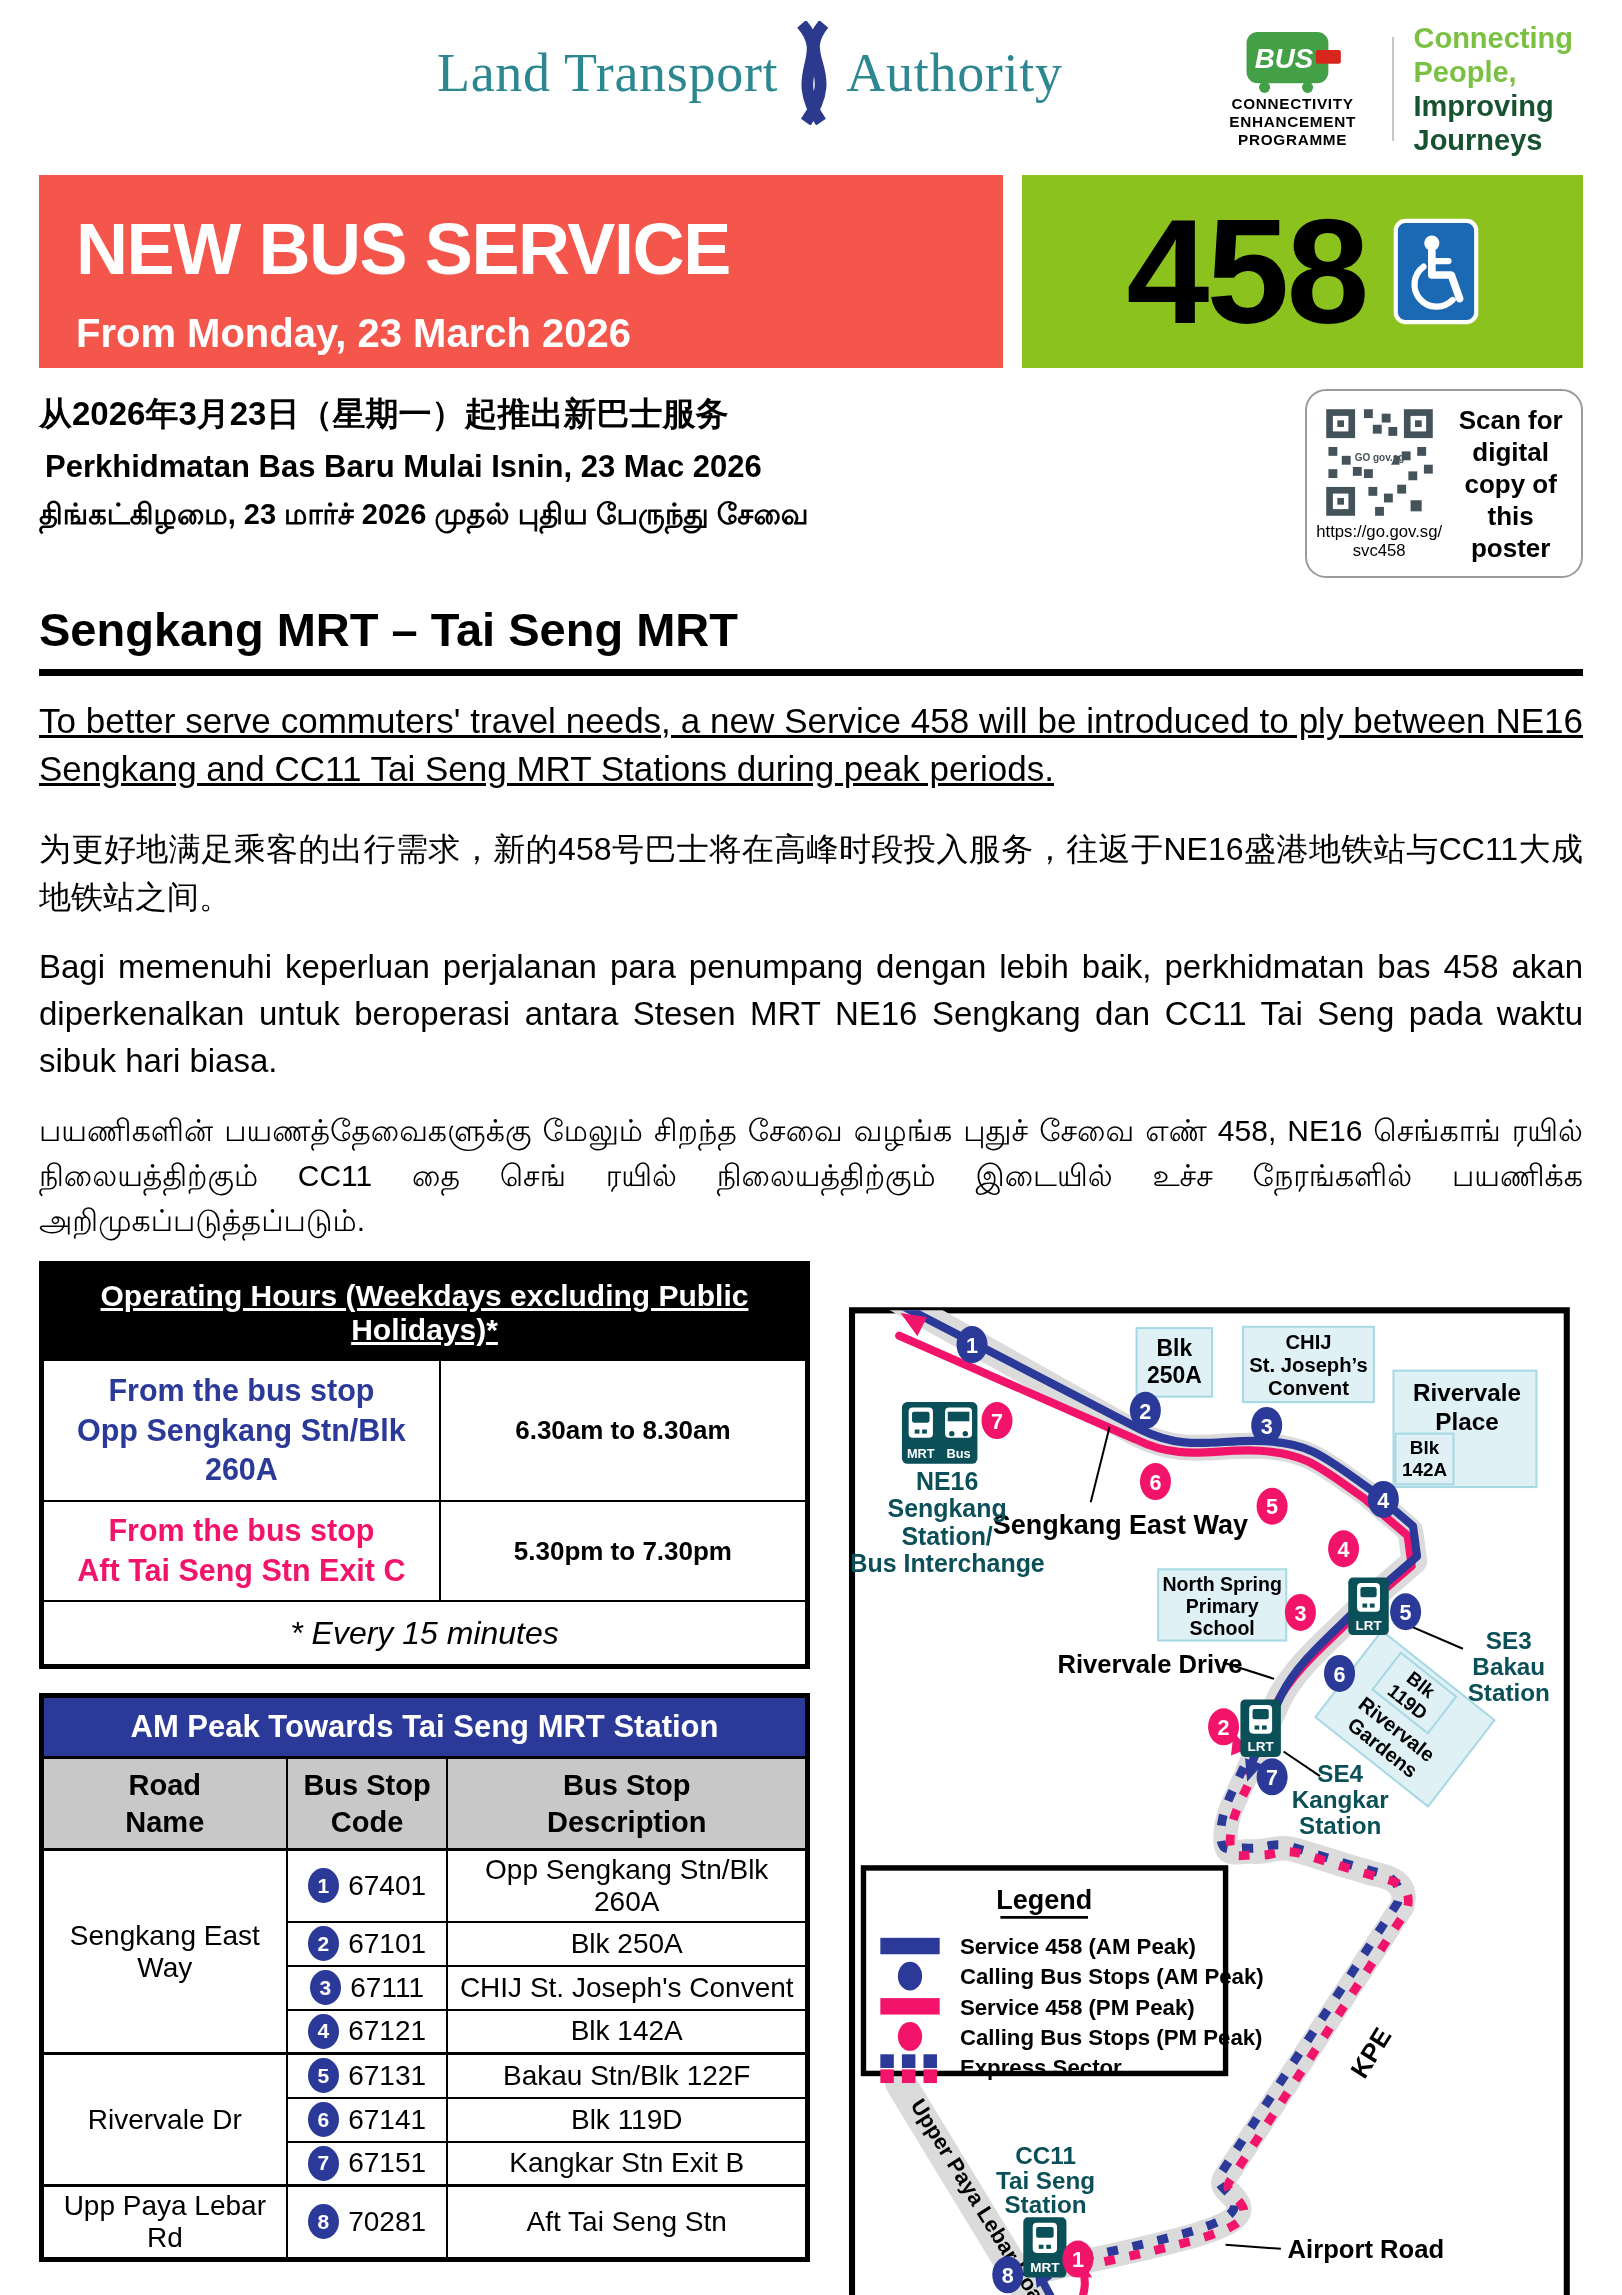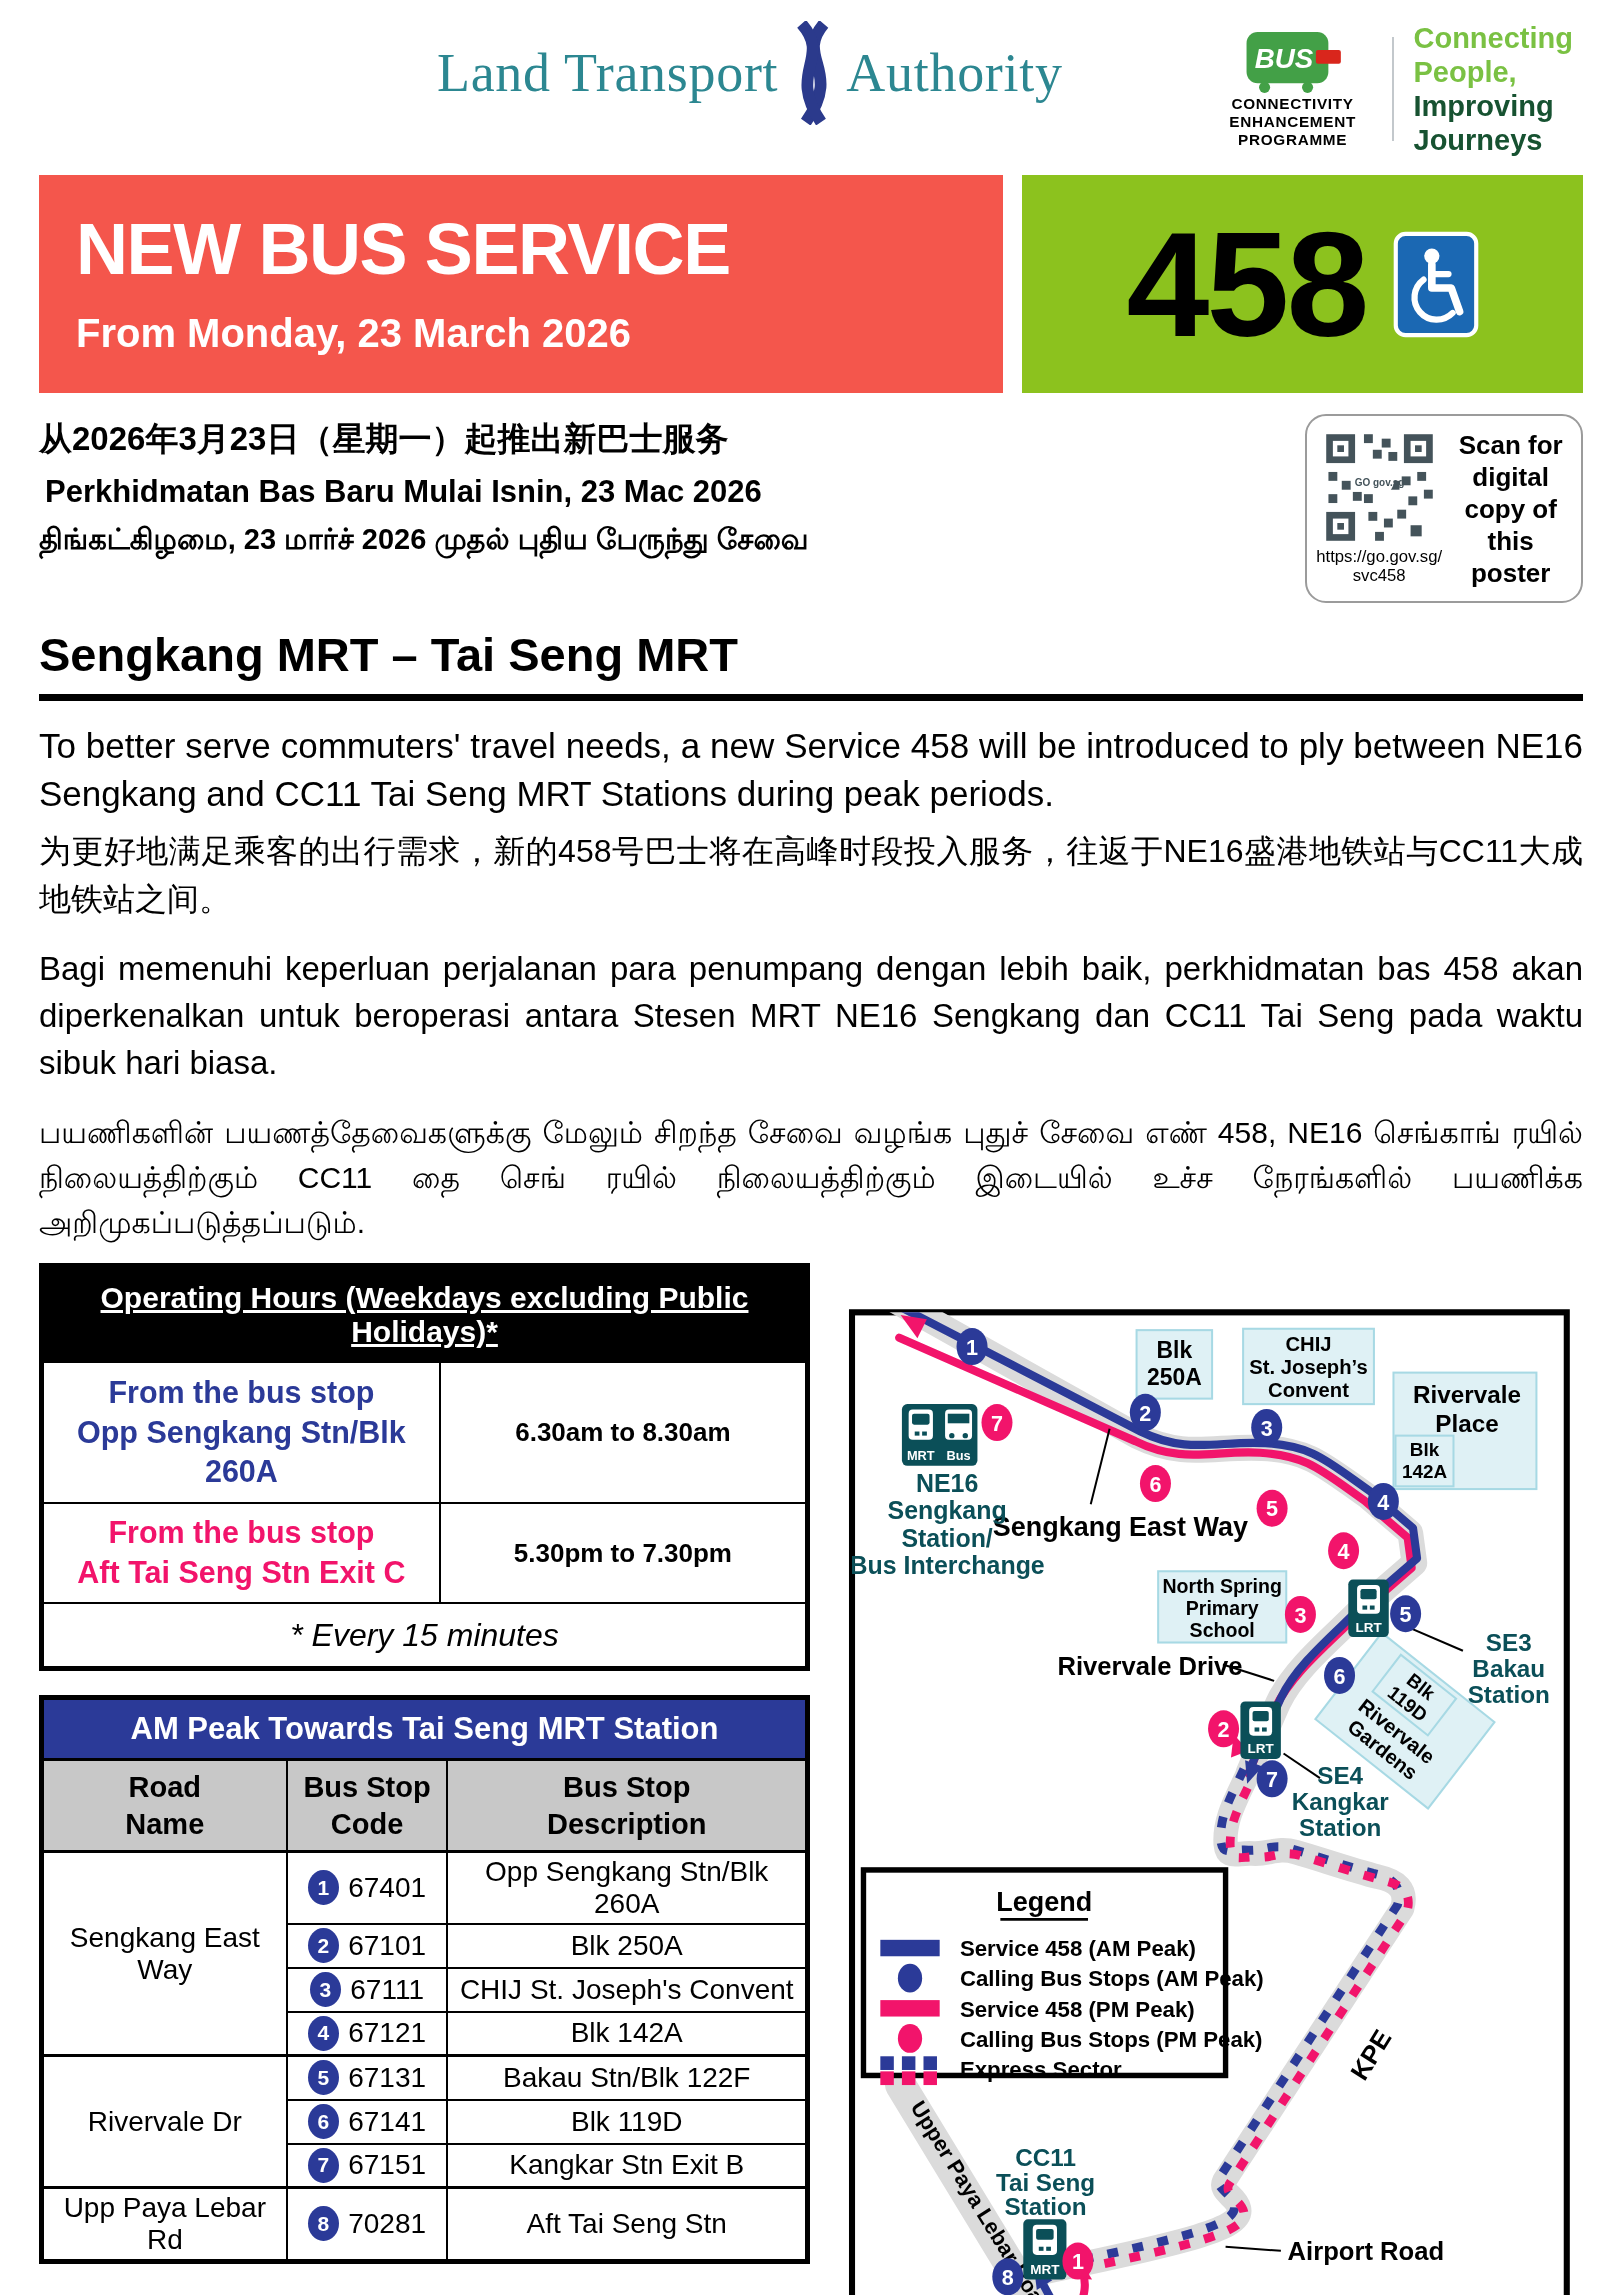--- a/index.html
+++ b/index.html
@@ -14,42 +14,42 @@
   .bcep-wrap { display:flex; align-items:center; }
   .bcep { width:160px; text-align:center; }
   .bcep-lines { font-size:15.3px; font-weight:bold; color:#000000; letter-spacing:0.7px; line-height:18px; }
   .hdr-divider { width:2.1px; background:#C3C8CC; height:104px; margin:0 19.4px; }
   .tagline { font-size:29px; font-weight:bold; line-height:34px; }
   .tag-light { color:#7AC143; }
   .tag-dark { color:#175231; }
 
   
   .banner-row { display:flex; gap:19.4px; margin:18px 39px 0 39px; }
-  .banner-red { flex:1; background:#F4564C; color:#fff; padding:33px 37px 37px 37px; }
+  .banner-red { flex:1; background:#F4564C; color:#fff; padding:33px 37px 12px 37px; }
   .banner-title { font-size:72px; font-weight:bold; letter-spacing:-1.4px; }
   .banner-sub { font-size:40px; font-weight:bold; margin-top:21px; }
   .banner-green { width:561px; background:#8CC21E; display:flex; align-items:center; justify-content:center; gap:26px; }
   .svc-num { font-size:149px; font-weight:bold; color:#000; line-height:1; letter-spacing:-2.8px; }
 
   
   .info-row { display:flex; margin:21px 39px 0 39px; }
   .intro { flex:1; padding-top:2.8px; }
   .intro-zh { font-size:33px; font-weight:bold; margin-bottom:12.5px; }
   .intro-ms { font-size:31px; font-weight:bold; margin-bottom:12.5px;margin-left:6px; }
   .intro-ta { font-size:29px; font-weight:bold; }
   .scan-box { width:278px; border:2.1px solid #9B9B9B; border-radius:21px; padding:12.5px 9.7px; display:flex; align-items:center; gap:8.3px; }
   .scan-qr-col { display:flex; flex-direction:column; align-items:center; width:125px; }
   .scan-url { font-size:16.7px; text-align:center; line-height:19.4px; margin-top:4.2px; }
   .scan-cap { flex:1; font-size:26px; font-weight:bold; text-align:center; line-height:32px; }
 
   .route-title { margin:23.6px 39px 0 39px; font-size:47px; font-weight:bold; }
   .title-rule { height:7px; background:#000; margin:12.5px 39px 0 39px; }
 
   .paras { margin:21px 39px 0 39px; text-align:justify; }
-  .para-en { font-size:35px; line-height:1.38; margin-bottom:8px; }
+  .para-en { font-size:35px; line-height:1.38; margin-bottom:31px;text-decoration:underline; }
   .para-zh { font-size:32px; line-height:1.5; margin-bottom:23.6px; }
   .para-ms { font-size:33px; line-height:1.42; margin-bottom:23.6px; }
   .para-ta { font-size:30px; line-height:1.5; }
 
   
   .main-row { display:flex; gap:11px; margin:18px 35px 0 39px; align-items:flex-start; }
   .left-col { width:779px; }
 
   table { border-collapse:collapse; width:100%; }
   .op-table { border:5.6px solid #000; }

